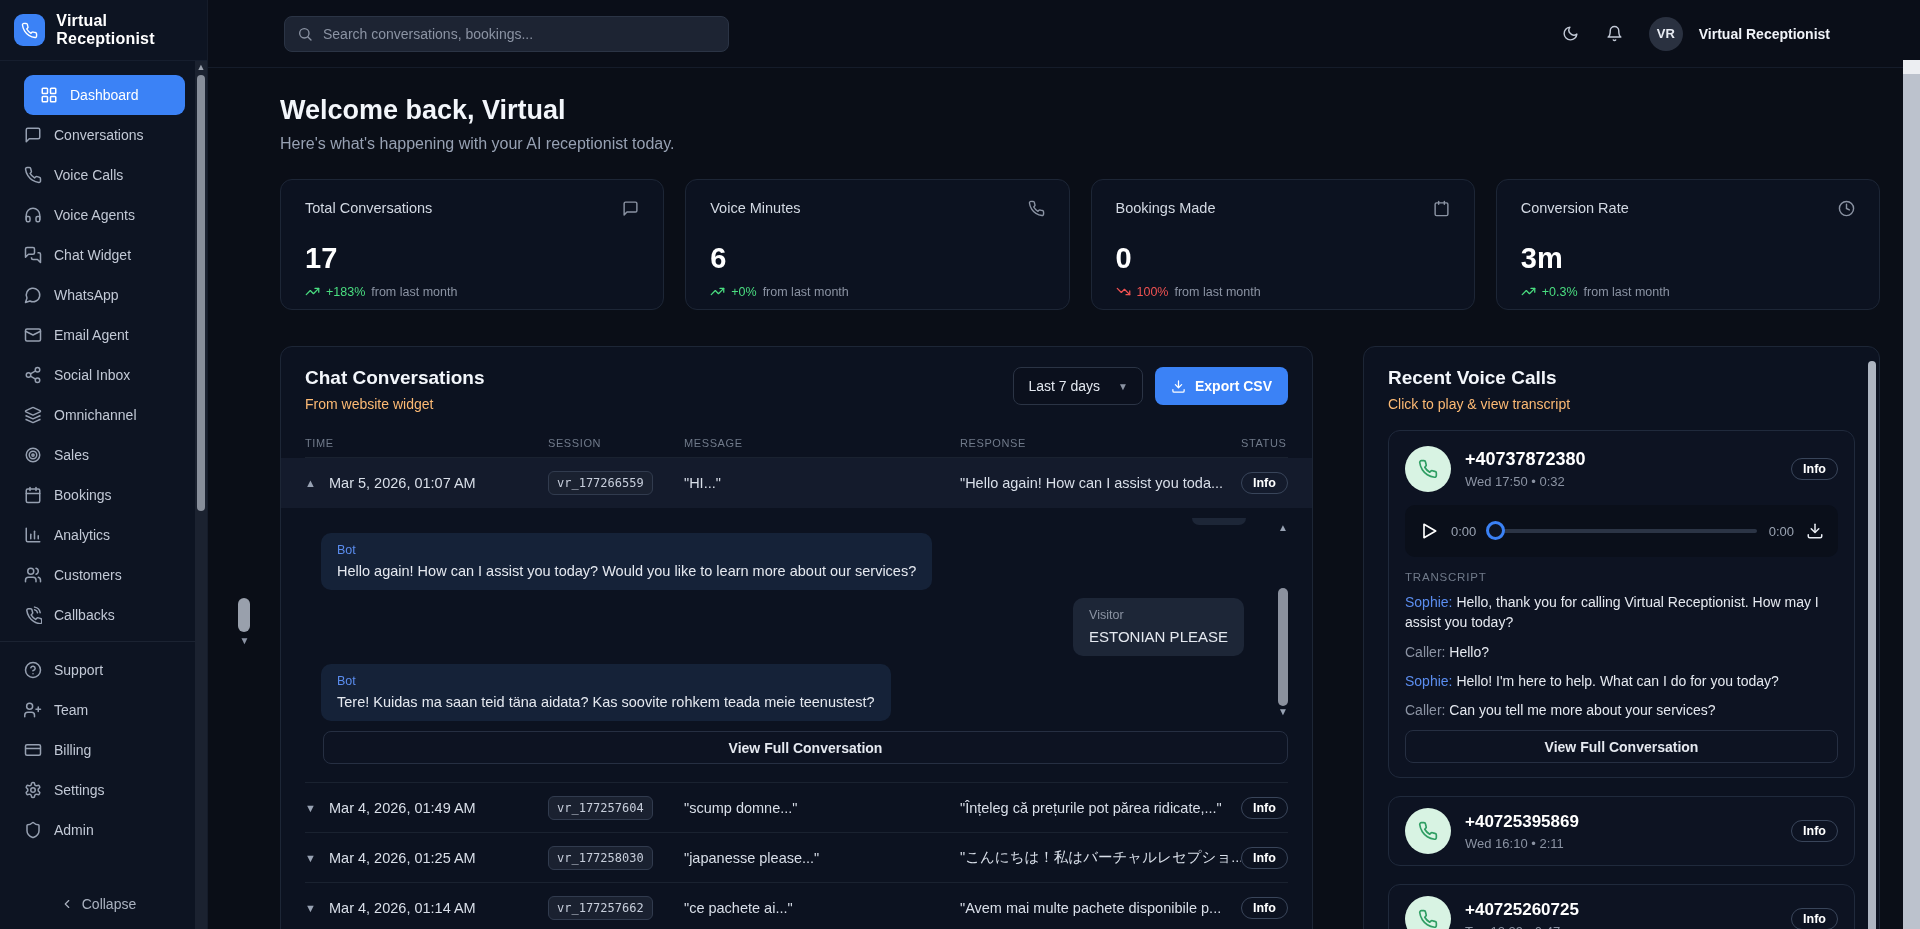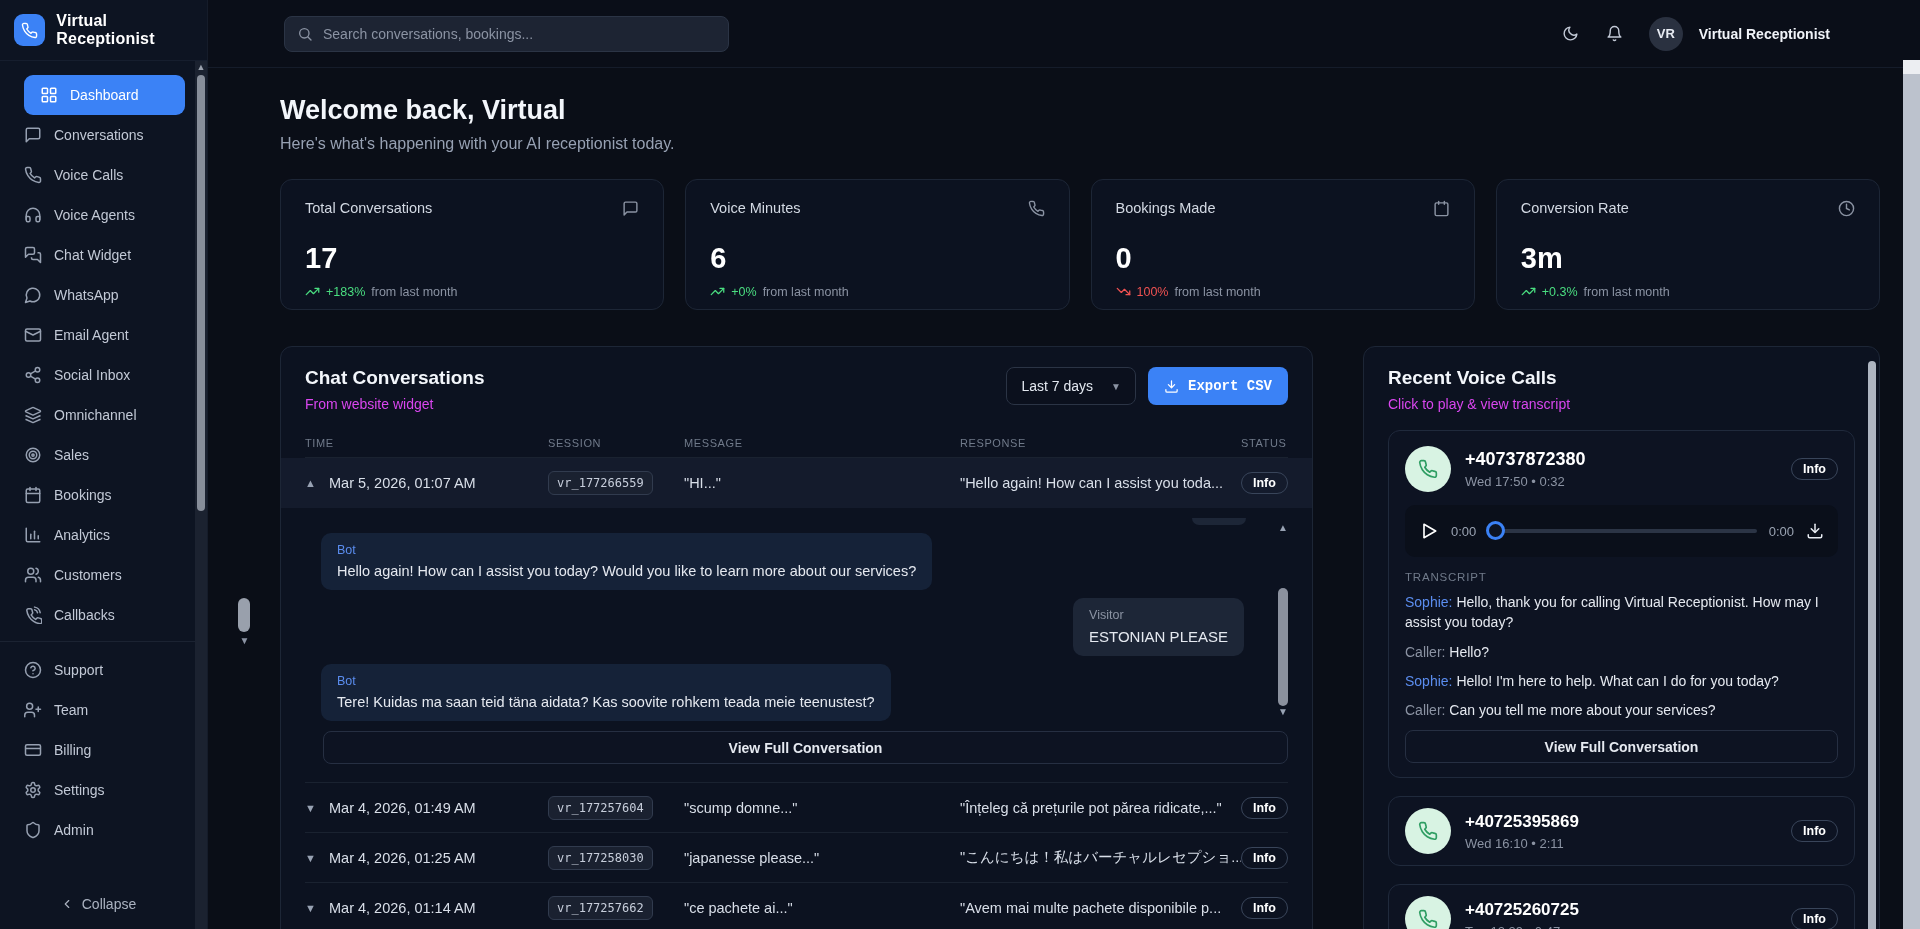--- a/index.html
+++ b/index.html
@@ -54,26 +54,26 @@
   .stat-delta { display:flex; align-items:center; gap:6px; margin-top:9px; font-size:12.5px; color:#8b93a3; }
   .delta-up { color:#4ade80; } .delta-down { color:#f05252; }
   .trend { width:15px; height:15px; }
 
   
   .panels { display:flex; gap:50px; margin-top:36px; height:640px; }
   .panel { background:#0c1220; border:1px solid #1d2636; border-radius:12px; }
   .chat-panel { flex:0 0 1033px; padding:20px 24px; overflow:hidden; }
   .voice-panel { flex:1; padding:20px 24px; overflow:hidden; position:relative; }
   .panel-title { font-size:19px; font-weight:700; color:#f3f6fb; }
-  .panel-sub { font-size:14px; color:#d946ef; margin-top:7px; }
+  .panel-sub { font-size:14px; color:#fdba74; margin-top:7px; }
   .chat-head { display:flex; align-items:flex-start; justify-content:space-between; }
   .chat-controls { display:flex; gap:12px; align-items:center; }
   .range-select { height:38px; background:#0b101d; border:1px solid #2b3445; border-radius:8px; color:#e3e8f0; font-size:14px; display:flex; align-items:center; gap:18px; padding:0 14px; cursor:pointer; }
   .range-select .chev { color:#8b93a3; font-size:10px; }
-  .export-btn { height:38px; background:#3b82f6; border:none; border-radius:8px; color:#fff; font-size:14px; font-weight:600; display:flex; align-items:center; gap:9px; padding:0 16px; cursor:pointer; font-family:Liberation Mono, monospace; }
+  .export-btn { height:38px; background:#3b82f6; border:none; border-radius:8px; color:#fff; font-size:14px; font-weight:600; display:flex; align-items:center; gap:9px; padding:0 16px; cursor:pointer; font-family:Liberation Sans, sans-serif; }
 
   .tbl { margin-top:16px; }
   .thead, .trow { display:grid; grid-template-columns:243px 136px 276px 281px 1fr; align-items:center; }
   .thead { height:30px; color:#707a8a; font-size:11px; letter-spacing:.6px; border-bottom:1px solid #1a2230; }
   .trow { height:50px; font-size:14.5px; color:#d9dfe9; cursor:pointer; }
   .trow + .trow { border-top:1px solid #1a2230; }
   .trow.hl { background:#141b2c; margin:0 -24px; padding:0 24px; width:calc(100% + 48px); }
   .tcell-time { display:flex; align-items:center; gap:14px; }
   .row-chev { color:#98a2b3; font-size:11px; width:10px; }
   .sess-badge { font-family:"DejaVu Sans Mono", monospace; font-size:12px; color:#c7cedb; background:#1a2130; border:1px solid #313b4e; border-radius:6px; padding:4px 8px; display:inline-block; }

